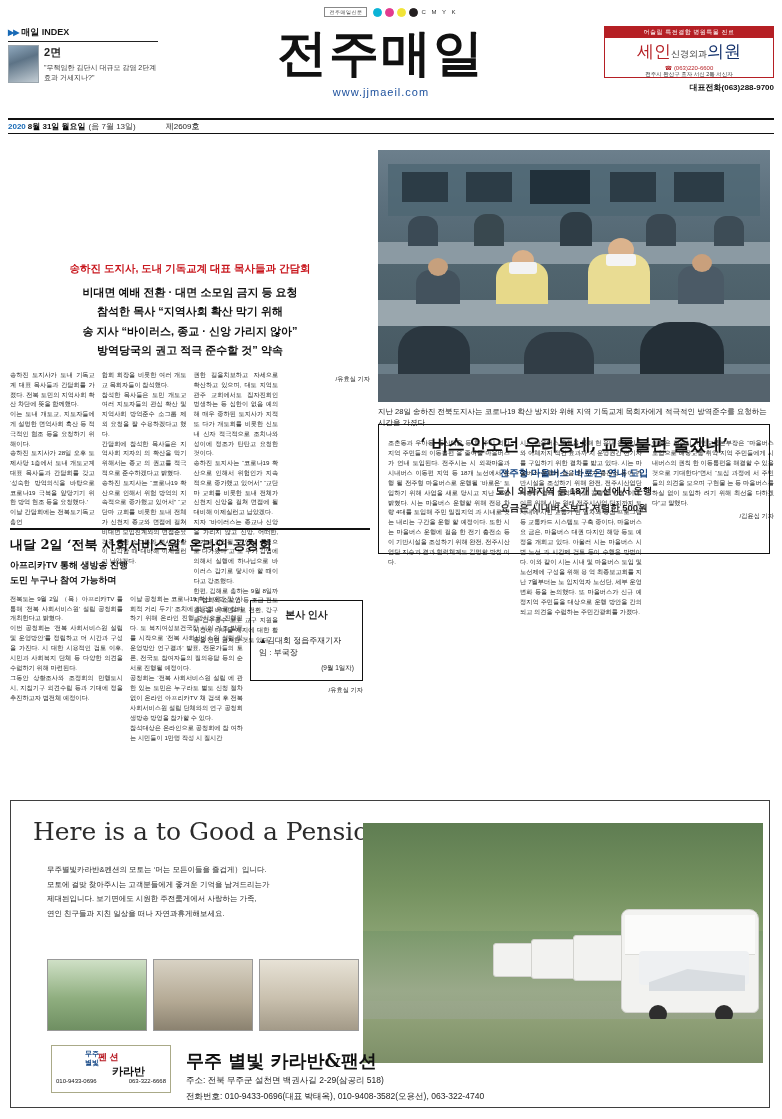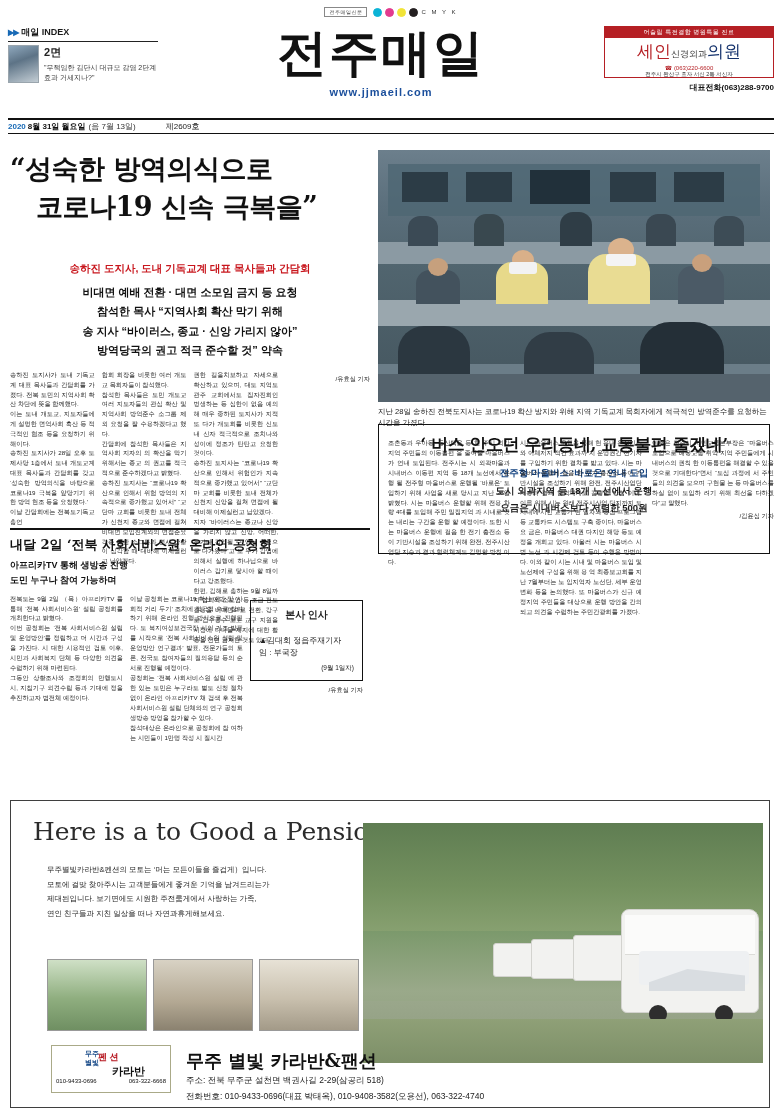--- a/index.html
+++ b/index.html
@@ -53,21 +53,21 @@
   .idx-page { font-size:11px; font-weight:bold; margin-bottom:2px; }
   .idx-desc { color:#333; }
 
   .mh-center { flex:1; text-align:center; padding-top:4px; }
   .paper-name {
     font-family:"DejaVu Serif", serif;
     font-weight:bold; font-size:50px; letter-spacing:2px;
     line-height:1; color:#111;
   }
   .paper-url {
-    margin-top:8px; font-size:11px; font-weight:bold; letter-spacing:1px;
+    margin-top:8px; font-size:11px; font-weight:normal; letter-spacing:1px;
     color:#1b4f9c;
   }
   .mh-right { width:170px; padding-top:2px; }
   .ad-box {
     border:1px solid #b51f24; height:52px; background:#fff;
     position:relative; overflow:hidden;
   }
   .ad-top {
     background:#b51f24; color:#fff; font-size:6px; text-align:center;
     padding:1px 0; letter-spacing:0.5px;
@@ -263,24 +263,20 @@
     </div>
   </div>
 
   <div class="datebar">
     <span class="dt-year">2020</span>
     <span class="dt-main">8월 31일 월요일</span>
     <span class="dt-lunar">(음 7월 13일)</span>
     <span class="dt-issue">제2609호</span>
   </div>
 
-  <div class="headline">
-    <div class="hl-line">“성숙한 방역의식으로</div>
-    <div class="hl-line indent">코로나19 신속 극복을”</div>
-  </div>
 
   <div class="subhead">
     <div class="sh-red">송하진 도지사, 도내 기독교계 대표 목사들과 간담회</div>
     <div class="sh-item">비대면 예배 전환 · 대면 소모임 금지 등 요청</div>
     <div class="sh-item">참석한 목사 “지역사회 확산 막기 위해</div>
     <div class="sh-item">송 지사 “바이러스, 종교 · 신앙 가리지 않아”</div>
     <div class="sh-item">방역당국의 권고 적극 준수할 것” 약속</div>
   </div>
 
   <div class="photo-main">

